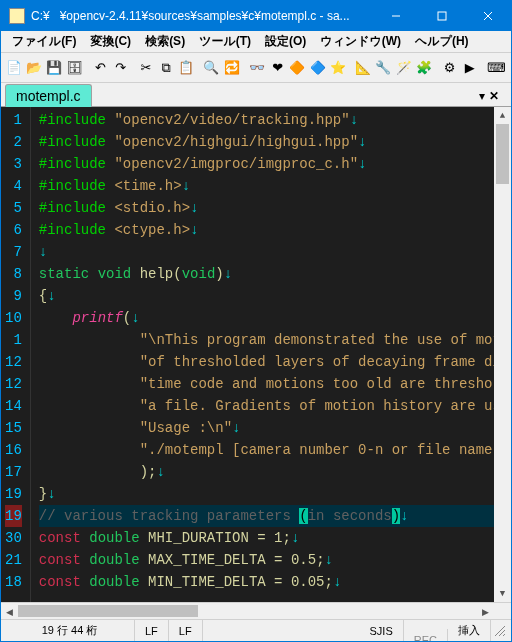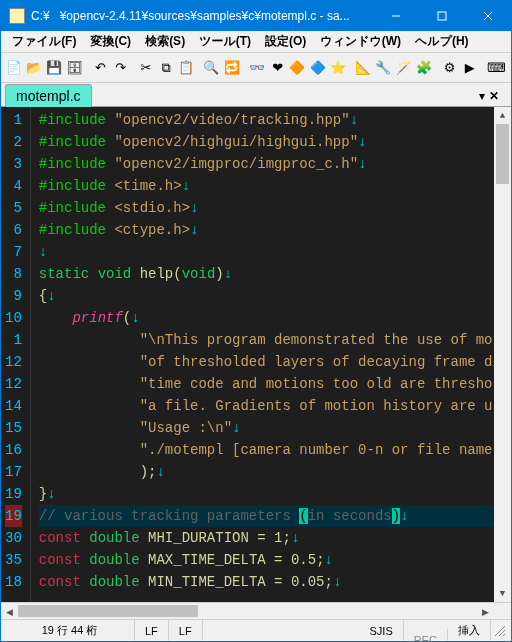--- a/index.html
+++ b/index.html
@@ -238,21 +238,21 @@
       <div class="ln">1</div>
       <div class="ln">12</div>
       <div class="ln">12</div>
       <div class="ln">14</div>
       <div class="ln">15</div>
       <div class="ln">16</div>
       <div class="ln">17</div>
       <div class="ln">19</div>
       <div class="ln" style="background: #7f1d1d;">19</div>
       <div class="ln">30</div>
-      <div class="ln">35</div>
+      <div class="ln">21</div>
       <div class="ln">18</div>
     </div>
   <div class="code" id="code"><div class="cl"><span class="kw-inc">#include</span> <span class="kw-str">"opencv2/video/tracking.hpp"</span><span class="nl">↓</span></div><div class="cl"><span class="kw-inc">#include</span> <span class="kw-str">"opencv2/highgui/highgui.hpp"</span><span class="nl">↓</span></div><div class="cl"><span class="kw-inc">#include</span> <span class="kw-str">"opencv2/imgproc/imgproc_c.h"</span><span class="nl">↓</span></div><div class="cl"><span class="kw-inc">#include</span> <span class="kw-str">&lt;time.h&gt;</span><span class="nl">↓</span></div><div class="cl"><span class="kw-inc">#include</span> <span class="kw-str">&lt;stdio.h&gt;</span><span class="nl">↓</span></div><div class="cl"><span class="kw-inc">#include</span> <span class="kw-str">&lt;ctype.h&gt;</span><span class="nl">↓</span></div><div class="cl"><span class="nl">↓</span></div><div class="cl"><span class="kw-type">static</span> <span class="kw-type">void</span> <span class="kw-ident">help</span>(<span class="kw-type">void</span>)<span class="nl">↓</span></div><div class="cl">{<span class="nl">↓</span></div><div class="cl">    <span class="kw-func">printf</span>(<span class="nl">↓</span></div><div class="cl">            <span class="kw-str">"\nThis program demonstrated the use of motion templa</span></div><div class="cl">            <span class="kw-str">"of thresholded layers of decaying frame differencing</span></div><div class="cl">            <span class="kw-str">"time code and motions too old are thresholded away. </span></div><div class="cl">            <span class="kw-str">"a file. Gradients of motion history are used to dete</span></div><div class="cl">            <span class="kw-str">"Usage :\n"</span><span class="nl">↓</span></div><div class="cl">            <span class="kw-str">"./motempl [camera number 0-n or file name, default i</span></div><div class="cl">            );<span class="nl">↓</span></div><div class="cl">}<span class="nl">↓</span></div><div class="cl hl-line"><span class="kw-comment">// various tracking parameters </span><span class="hl-paren">(</span><span class="kw-comment">in seconds</span><span class="hl-paren">)</span><span class="nl">↓</span></div><div class="cl"><span class="kw-storage">const</span> <span class="kw-type">double</span> <span class="kw-ident">MHI_DURATION</span> = <span class="kw-num">1</span>;<span class="nl">↓</span></div><div class="cl"><span class="kw-storage">const</span> <span class="kw-type">double</span> <span class="kw-ident">MAX_TIME_DELTA</span> = <span class="kw-num">0.5</span>;<span class="nl">↓</span></div><div class="cl"><span class="kw-storage">const</span> <span class="kw-type">double</span> <span class="kw-ident">MIN_TIME_DELTA</span> = <span class="kw-num">0.05</span>;<span class="nl">↓</span></div></div>
   <div class="scroll-v">
     <div class="sbtn">▲</div>
     <div class="strack">
       <div class="sthumb"></div>
     </div>
     <div class="sbtn">▼</div>
   </div>

